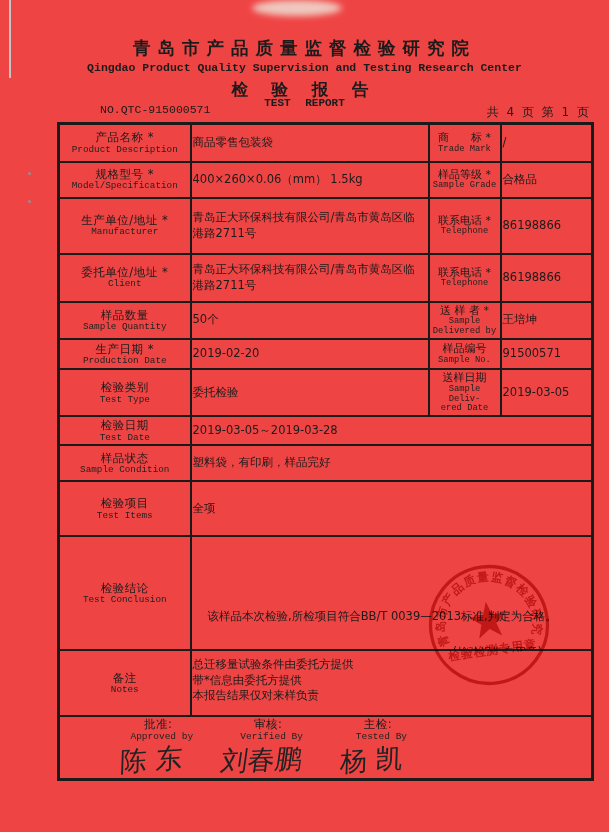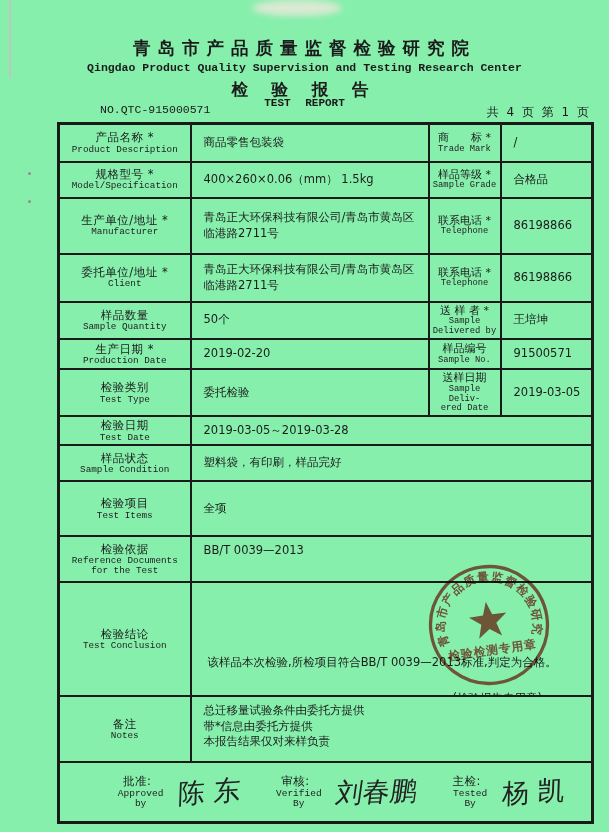--- a/index.html
+++ b/index.html
@@ -1,18 +1,18 @@
 <!DOCTYPE html>
 <html><head>
 <meta charset="utf-8">
 <style>
   html,body{margin:0;padding:0;}
   body{width:609px;height:832px;background:#e8e8e8;}
   .page{
-    position:relative;width:609px;height:832px;background:#86efac;overflow:hidden;
+    position:relative;width:609px;height:832px;background:#ef4444;overflow:hidden;
     font-family:"DejaVu Sans",sans-serif;color:#1b1b1b;
   }
   
   .edge-line{position:absolute;left:9px;top:0;width:2px;height:78px;background:#c4c4c4;}
   .dot{position:absolute;width:3px;height:3px;border-radius:50%;background:#8f8f8f;}
   .smudge{position:absolute;left:252px;top:0;width:90px;height:16px;background:#efe8dc;
           border-radius:50%;filter:blur(3px);opacity:.8;}
   
   .hdr{position:absolute;left:0;width:100%;text-align:center;white-space:nowrap;}
   .org-cn{top:36px;font-size:17.5px;font-weight:700;letter-spacing:7px;}
@@ -27,29 +27,29 @@
   
   table.rep{position:absolute;left:57px;top:122px;width:534px;border-collapse:collapse;
             table-layout:fixed;border:3px solid #1a1a1a;}
   td{border:2px solid #1a1a1a;padding:1px 3px;vertical-align:middle;overflow:hidden;}
   td.lc{text-align:center;}
   .cn{font-size:11.5px;letter-spacing:.5px;line-height:1.25;}
   .en{font-family:"Liberation Mono","DejaVu Sans Mono",monospace;font-size:9.3px;
       line-height:1.12;white-space:pre-line;color:#222;}
   td.rc .cn{font-size:11px;letter-spacing:0;}
   td.rc .en{font-size:8.8px;}
-  td.vc{font-size:11.5px;text-align:left;padding-left:12px;line-height:1.35;}
+  td.vc{font-size:11.5px;text-align:left;padding-left:1px;line-height:1.35;}
   
   .conc-wrap{position:relative;width:100%;height:100%;}
   .conc-line{position:absolute;left:3px;top:16px;font-size:11.5px;white-space:nowrap;}
   .conc-note-cn{position:absolute;right:36px;top:52px;font-size:11.5px;}
   .notes-val{white-space:pre-line;vertical-align:top;padding-top:6px;}
   
   .sigrow{display:flex;align-items:center;height:100%;padding-left:48px;}
-  .siggrp{display:flex;align-items:center;}
+  .siggrp{display:flex;align-items:center;flex-direction:column;}
   .siglbl{text-align:center;}
   .siglbl .cn{font-size:11.5px;}
   .siglbl .en{font-size:9.5px;margin-left:7px;}
   .signame{font-size:27px;margin-left:12px;margin-right:26px;white-space:nowrap;
            transform:rotate(-4deg) skewX(-6deg);font-weight:400;color:#222;}
   .signame.s2{transform:rotate(-2deg) skewX(-10deg);}
   
   .stamp{position:absolute;left:423px;top:559px;width:132px;height:132px;
          mix-blend-mode:multiply;opacity:.87;transform:rotate(-8deg);}
 </style>
@@ -189,28 +189,20 @@
     </tr>
 
     <tr style="height:55px">
       <td class="lc">
         <div class="cn">检验项目</div>
         <div class="en">Test Items</div>
       </td>
       <td class="vc" colspan="3">全项</td>
     </tr>
 
-    <tr style="height:46px">
-      <td class="lc">
-        <div class="cn">检验依据</div>
-        <div class="en">Reference Documents
-for the Test</div>
-      </td>
-      <td class="vc" colspan="3" style="vertical-align:top;padding-top:6px;">BB/T 0039—2013</td>
-    </tr>
 
     <tr style="height:114px">
       <td class="lc">
         <div class="cn">检验结论</div>
         <div class="en">Test Conclusion</div>
       </td>
       <td class="vc" colspan="3" style="padding:13px;">
         <div class="conc-wrap">
           <div class="conc-line">该样品本次检验,所检项目符合BB/T 0039—2013标准,判定为合格。</div>
           <div class="conc-note-cn">(检验报告专用章)</div>

